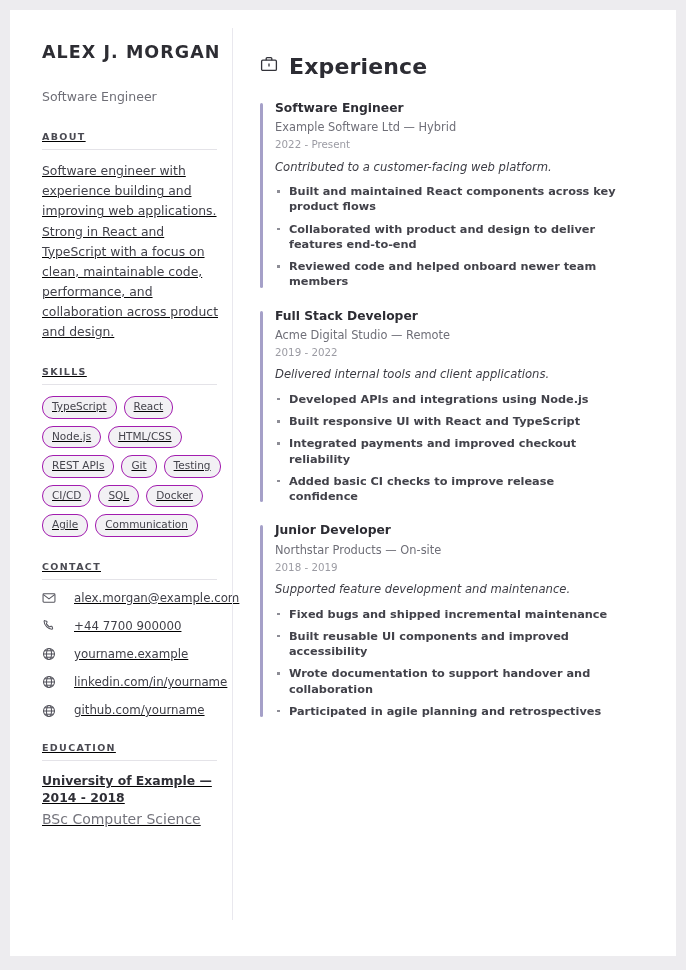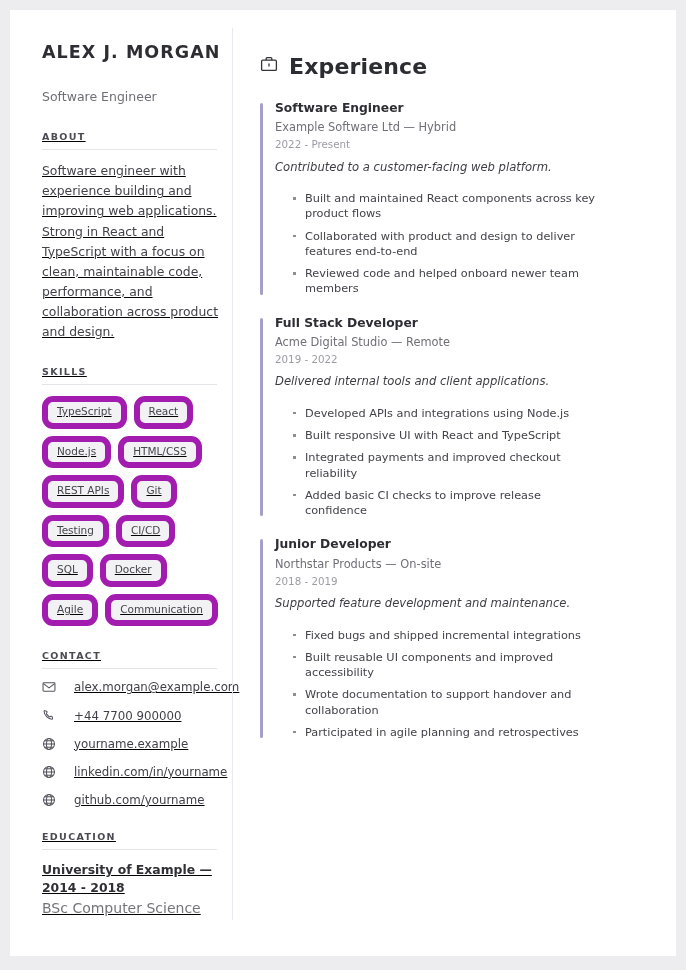--- a/index.html
+++ b/index.html
@@ -91,21 +91,21 @@
     display: flex;
     flex-wrap: wrap;
     gap: 7px 7px;
     width: 182px;
   }
   .skill-tag {
     display: inline-block;
     font-size: 10.5px;
     color: #45454d;
     background: #f2f1f4;
-    border: 6px solid #a21caf;
+    border: 1px solid #a21caf;
     border-radius: 11px;
     padding: 4px 9px 5px 9px;
     line-height: 1.1;
     white-space: nowrap;
   }
 
   .contact-list { margin: 0; padding: 0; list-style: none; }
   .contact-item {
     display: flex;
     align-items: center;
@@ -197,21 +197,21 @@
     margin: 0 0 8px 0;
     line-height: 1.3;
   }
   .job-summary {
     font-size: 11.6px;
     font-style: italic;
     color: #3d3d45;
     margin: 0 0 9px 0;
     line-height: 1.35;
   }
-  .job-bullets { margin: 16px; padding: 0; list-style: none; }
+  .job-bullets { margin: 0; padding: 0; list-style: none; font-weight: bold; }
   .job-bullets li {
     position: relative;
     font-size: 11.3px;
     color: #42424a;
     line-height: 1.35;
     padding-left: 14px;
     margin-bottom: 7px;
   }
   .job-bullets li::before {
     content: "";
@@ -370,21 +370,21 @@
           <li>Added basic CI checks to improve release confidence</li>
         </ul>
       </article>
 
       <article class="job">
         <div class="job-role">Junior Developer</div>
         <div class="job-org">Northstar Products — On-site</div>
         <div class="job-dates">2018 - 2019</div>
         <div class="job-summary">Supported feature development and maintenance.</div>
         <ul class="job-bullets">
-          <li>Fixed bugs and shipped incremental integrations</li>
+          <li>Fixed bugs and shipped incremental maintenance</li>
           <li>Built reusable UI components and improved accessibility</li>
           <li>Wrote documentation to support handover and collaboration</li>
           <li>Participated in agile planning and retrospectives</li>
         </ul>
       </article>
     </main>
 
   </div>
 </div>
 

